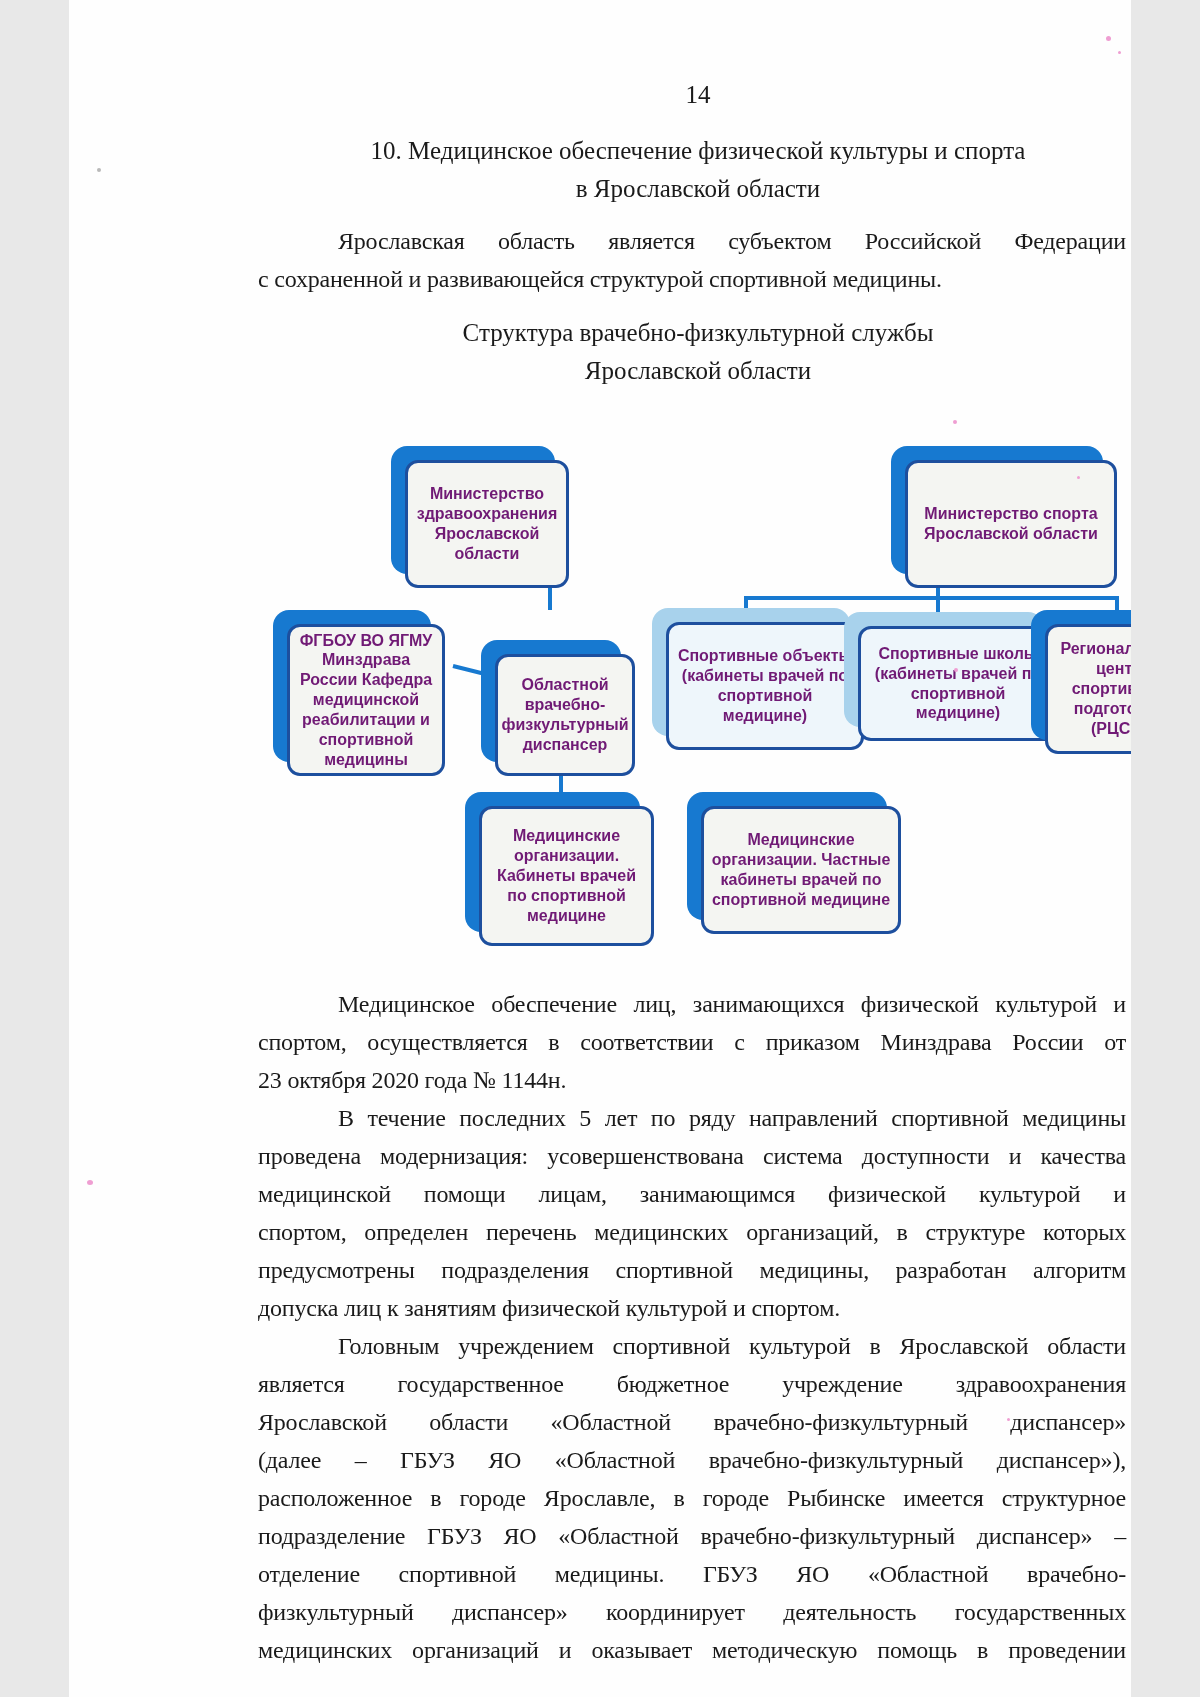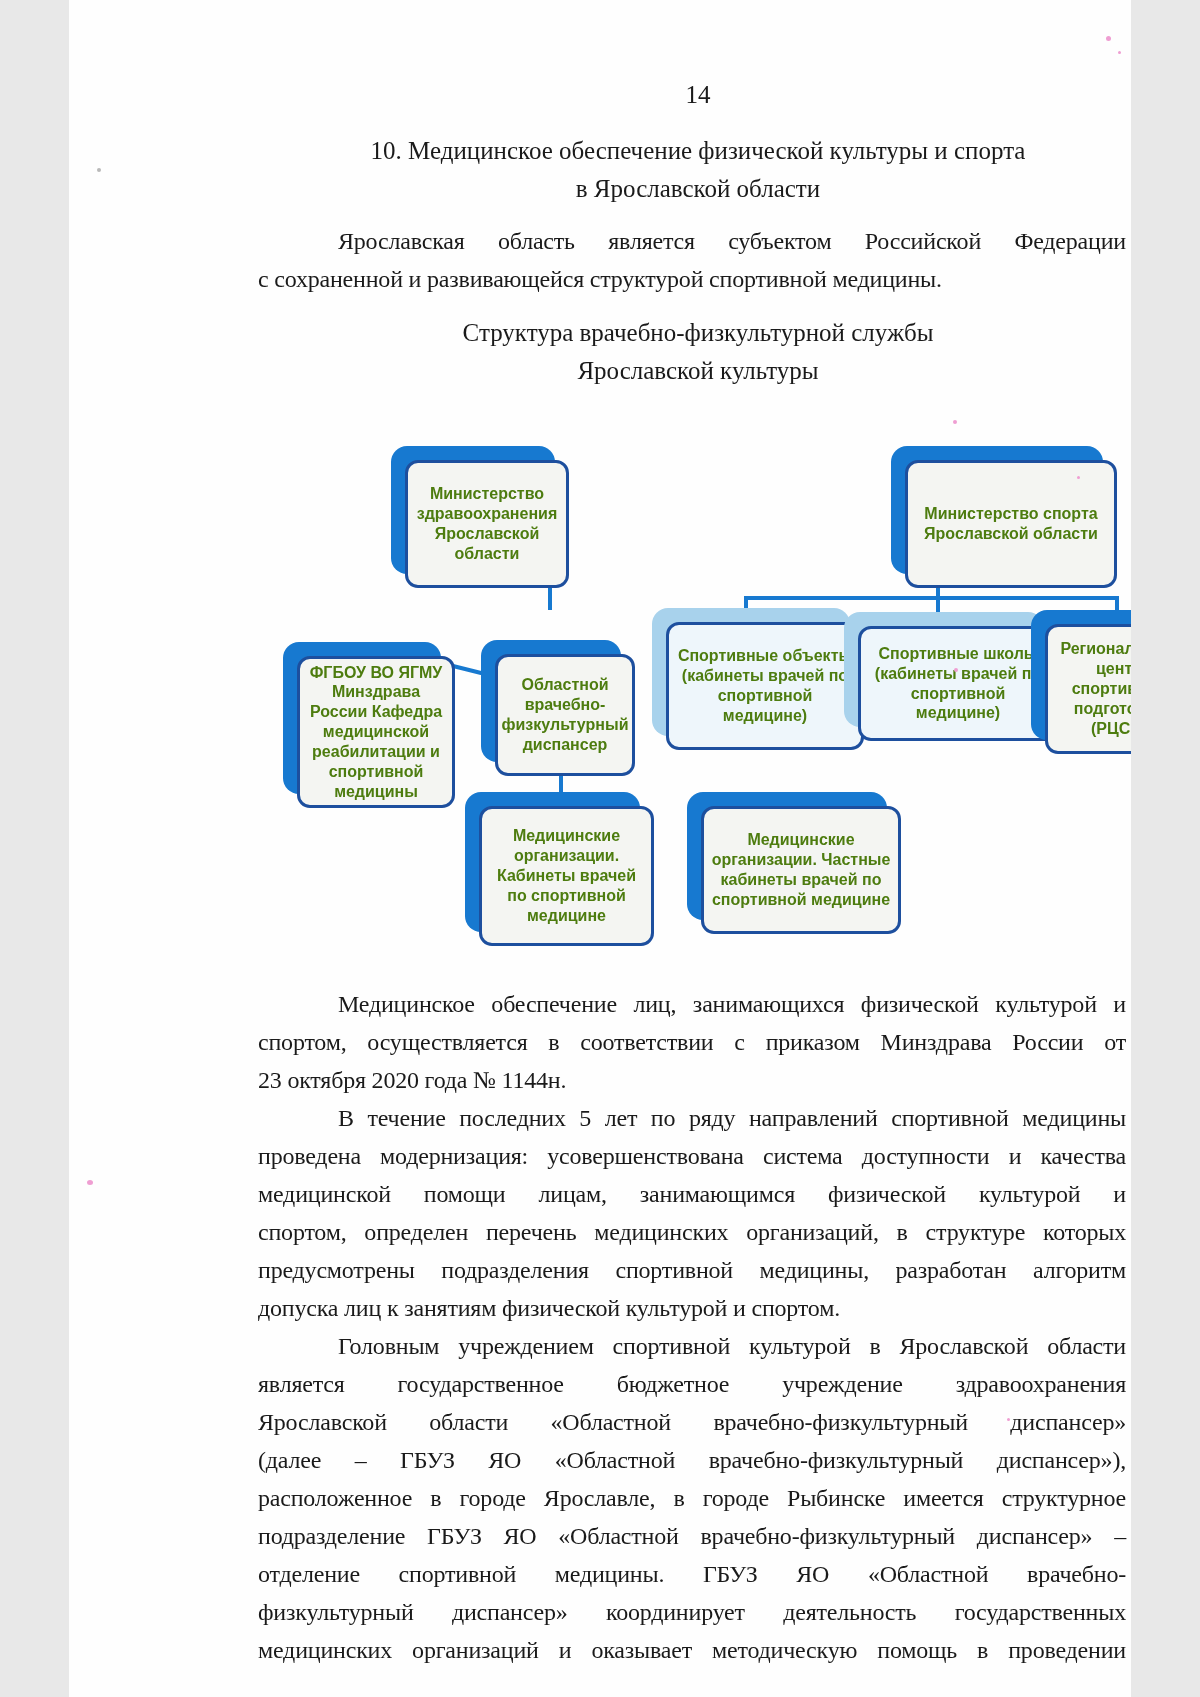--- a/index.html
+++ b/index.html
@@ -23,21 +23,21 @@
   
   .obox{position:absolute;border-radius:16px;}
   .obox.dark{background:#1779d0;}
   .obox.light{background:#a8d2ec;padding-left:40px;}
   .face{
     position:absolute;left:14px;top:14px;width:100%;height:100%;
     box-sizing:border-box;background:#f4f5f2;border:3px solid #1d4f9e;
     border-radius:13px;display:flex;align-items:center;justify-content:center;
     text-align:center;padding:5px 6px;
     font-family:"Liberation Sans","DejaVu Sans",sans-serif;
-    font-size:16px;font-weight:700;line-height:1.24;color:#4d7c0f;
+    font-size:16px;font-weight:700;line-height:1.24;color:#701a75;
   }
   .conn{position:absolute;background:#1779d0;}
   
   .speck{position:absolute;border-radius:50%;}
   .pink{background:#ef9ed2;}
   .gray{background:#b9b9b9;}
 </style>
 </head>
 <body>
 
@@ -47,21 +47,21 @@
 
   <div class="center-line" style="top:132px;">10. Медицинское обеспечение физической культуры и спорта</div>
   <div class="center-line" style="top:170px;">в Ярославской области</div>
 
   <div class="textcol" style="top:222px;">
     <div class="bodyline indent">Ярославская область является субъектом Российской Федерации</div>
     <div class="bodyline last">с сохраненной и развивающейся структурой спортивной медицины.</div>
   </div>
 
   <div class="center-line" style="top:314px;">Структура врачебно-физкультурной службы</div>
-  <div class="center-line" style="top:352px;">Ярославской культуры</div>
+  <div class="center-line" style="top:352px;">Ярославской области</div>
 
   <div>
 
     <div class="conn" style="left:479px;top:586px;width:4px;height:24px;"></div>
     <div class="conn" style="left:384px;top:664px;width:32px;height:4px;transform:rotate(14deg);transform-origin:left center;"></div>
     <div class="conn" style="left:490px;top:744px;width:4px;height:50px;"></div>
     <div class="conn" style="left:867px;top:586px;width:4px;height:12px;"></div>
     <div class="conn" style="left:675px;top:596px;width:375px;height:4px;"></div>
     <div class="conn" style="left:675px;top:598px;width:4px;height:13px;"></div>
     <div class="conn" style="left:867px;top:598px;width:4px;height:16px;"></div>
@@ -71,21 +71,21 @@
       <div class="face">
         <span>Министерство здравоохранения Ярославской области</span>
       </div>
     </div>
     <div class="obox dark" style="left:822px;top:446px;width:212px;height:128px;">
       <div class="face">
         <span>Министерство спорта Ярославской области</span>
       </div>
     </div>
 
-    <div class="obox dark" style="left:214px;top:610px;width:158px;height:152px;margin-top:32px;">
+    <div class="obox dark" style="left:204px;top:610px;width:158px;height:152px;">
       <div class="face">
         <span>ФГБОУ ВО ЯГМУ Минздрава России Кафедра медицинской реабилитации и спортивной медицины</span>
       </div>
     </div>
     <div class="obox dark" style="left:412px;top:640px;width:140px;height:122px;">
       <div class="face">
         <span>Областной врачебно-физкультурный диспансер</span>
       </div>
     </div>
     <div class="obox light" style="left:583px;top:608px;width:158px;height:128px;">

